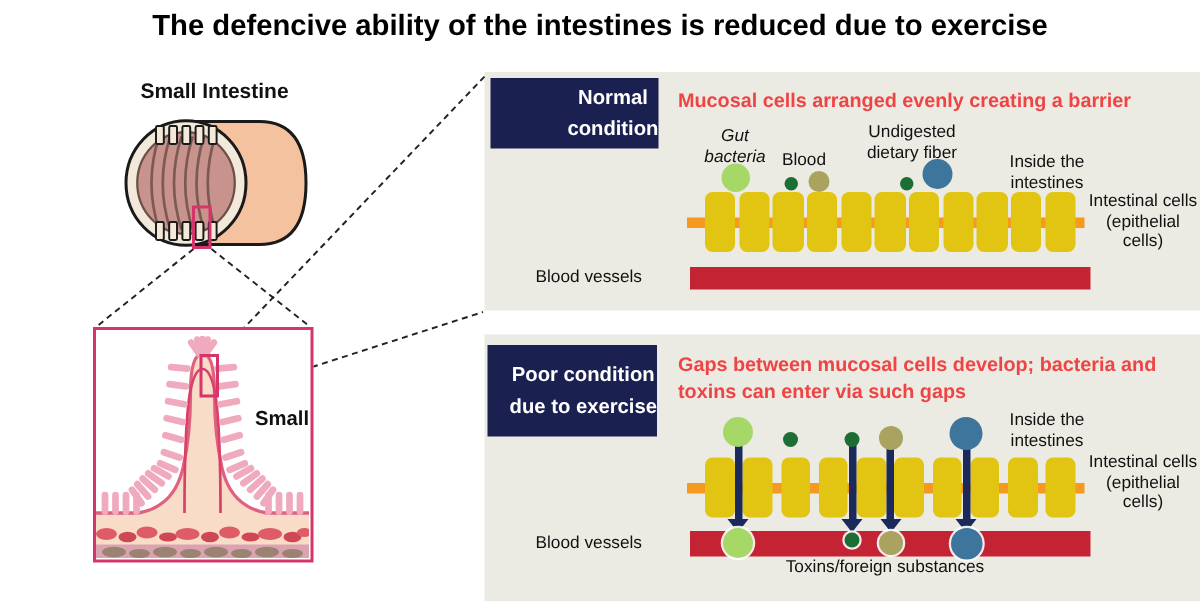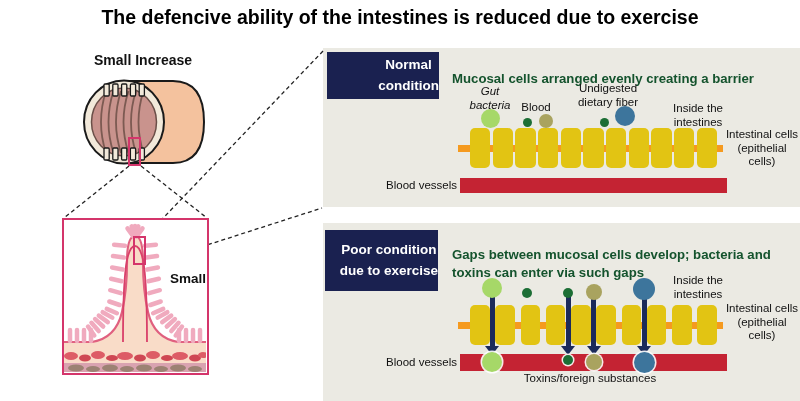--- a/index.html
+++ b/index.html
@@ -8,23 +8,23 @@
   .abs{position:absolute;}
   .title{position:absolute;left:0;right:0;top:6px;text-align:center;
          font-size:19.5px;font-weight:700;color:#000;z-index:5;}
   .overlay{position:absolute;left:0;top:0;z-index:1;pointer-events:none;}
   .panel{position:absolute;left:323px;width:477px;background:#ebeae3;z-index:0;}
   .panel.top{top:48px;height:159px;}
   .panel.bottom{top:223px;height:178px;}
   .cond{position:absolute;background:#1a2150;color:#fff;font-weight:700;font-size:13.5px;
         line-height:1.5;display:flex;align-items:center;justify-content:flex-end;
         text-align:center;z-index:5;box-sizing:border-box;}
-  .heading{position:absolute;font-weight:700;font-size:13.2px;line-height:1.35;color:#14532d;z-index:5;margin-top:12px;}
+  .heading{position:absolute;font-weight:700;font-size:13.2px;line-height:1.35;color:#ef4444;z-index:5;}
   .lbl{position:absolute;font-size:11.5px;line-height:1.18;color:#111;z-index:5;text-align:center;}
-  .lbl.right{text-align:right;}
+  .lbl.right{text-align:left;}
   .note{position:absolute;font-size:11.8px;color:#cc2222;z-index:5;text-align:center;}
   .cells{position:absolute;display:flex;justify-content:space-between;height:40px;width:247px;z-index:2;}
   .cell{background:#e2c413;border-radius:5px;height:100%;}
   .orange{position:absolute;height:7px;background:#f59a1f;z-index:1;left:458px;width:265px;}
   .bloodbar{position:absolute;background:#c42333;z-index:2;left:460px;width:267px;}
   .dot{position:absolute;border-radius:50%;z-index:4;}
   .c-lg{background:#a6d868;} .c-dg{background:#1c6e35;}
   .c-ol{background:#a9a35f;} .c-bl{background:#3d759c;}
   .inblood{box-shadow:0 0 0 1.5px rgba(255,255,255,.9);z-index:3;}
   .arrow{position:absolute;width:5px;background:#1b2a5a;z-index:3;}
@@ -48,21 +48,21 @@
   <svg class="overlay" width="800" height="401" viewBox="0 0 800 401">
     <g stroke="#222" stroke-width="1.3" stroke-dasharray="4 3" fill="none">
       <line x1="129" y1="166" x2="64" y2="218"></line>
       <line x1="141" y1="166" x2="207" y2="218"></line>
       <line x1="146" y1="236" x2="324" y2="50"></line>
       <line x1="148" y1="264" x2="322" y2="208"></line>
     </g>
     <polyline points="164,300 186,300 186,289" stroke="#444" stroke-width="2" fill="none"></polyline>
   </svg>
 
-  <div class="si-label">Small Increase</div>
+  <div class="si-label">Small Intestine</div>
 
   <svg class="abs" style="left:78px;top:78px;z-index:2;" width="130" height="88" viewBox="0 0 130 88">
     <path d="M44,3 L95,3 Q126,3 126,44 Q126,85 95,85 L44,85 Q28,78 28,44 Q28,10 44,3 Z" fill="#f4c29e" stroke="#1a1a1a" stroke-width="2" stroke-linejoin="round"></path>
     <ellipse cx="46" cy="44" rx="40" ry="41.5" fill="#f2e9da" stroke="#1a1a1a" stroke-width="2"></ellipse>
     <ellipse cx="46" cy="44" rx="32.5" ry="34" fill="#c9938d" stroke="#6b4f48" stroke-width="1.5"></ellipse>
     <g id="intestine-extra">
         <path d="M28,13 Q18,44 28,75" stroke="#7c5a52" stroke-width="1.8" fill="none"></path>
         <path d="M35.5,13 Q25.5,44 35.5,75" stroke="#7c5a52" stroke-width="1.8" fill="none"></path>
         <path d="M43,13 Q33,44 43,75" stroke="#7c5a52" stroke-width="1.8" fill="none"></path>
         <path d="M50.5,13 Q40.5,44 50.5,75" stroke="#7c5a52" stroke-width="1.8" fill="none"></path>

